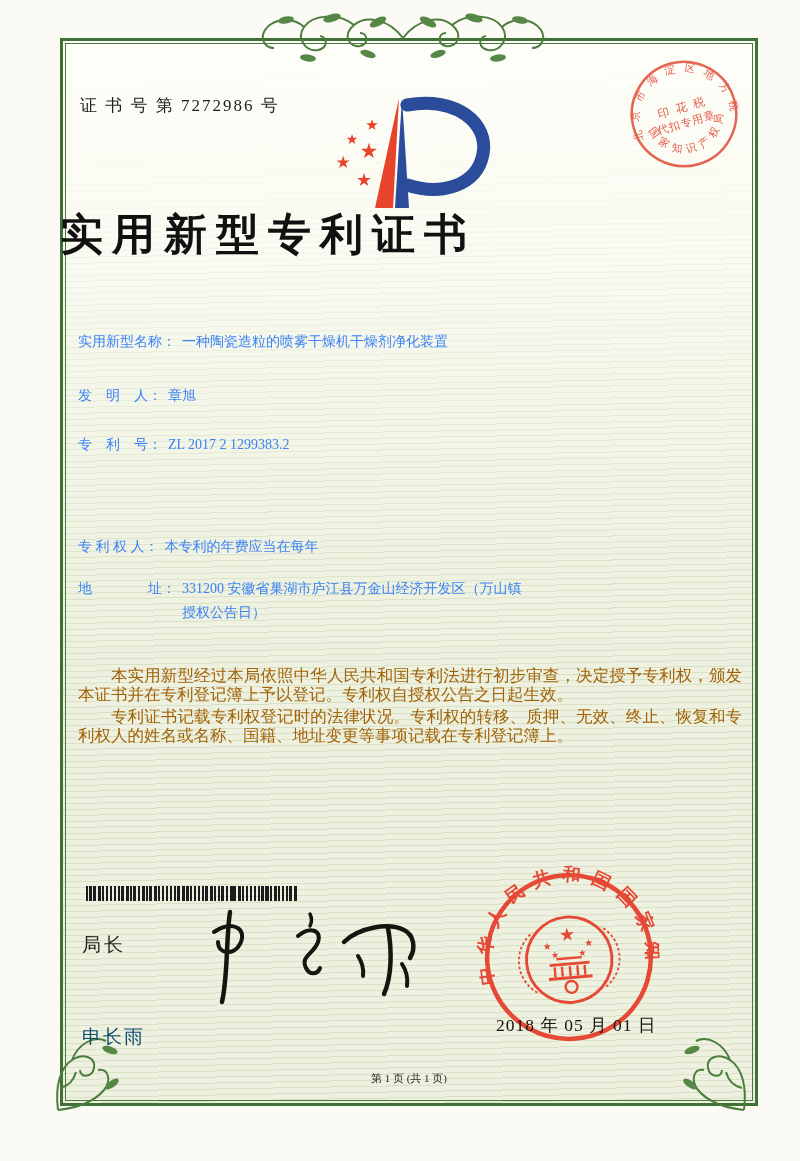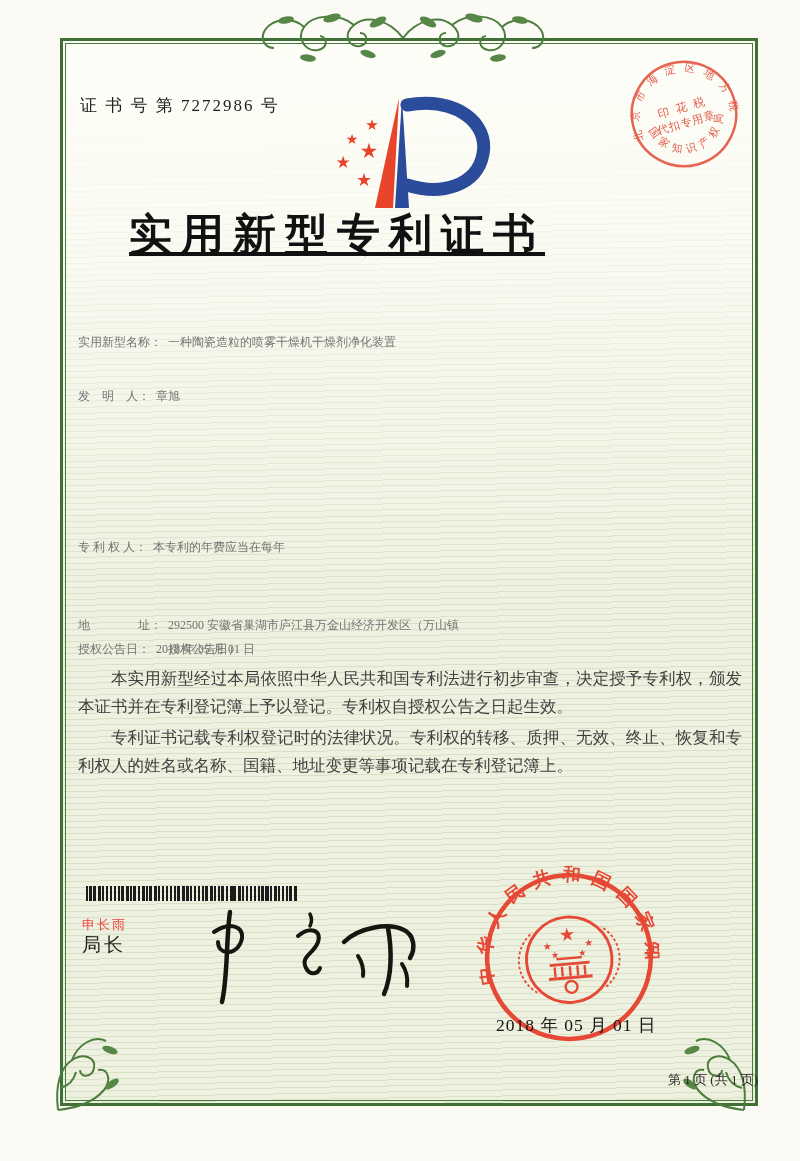--- a/index.html
+++ b/index.html
@@ -27,62 +27,62 @@
   }
 
   .flourish{position:absolute;pointer-events:none;}
   .flourish path{stroke:#4c7d3e;fill:none;stroke-width:2;}
   .flourish .leaf{fill:#578747;stroke:none;}
 
   
   .cert-no{position:absolute;left:80px;top:94px;font-size:17px;letter-spacing:2px;color:#1f1e1c;}
   .logo{position:absolute;left:303px;top:92px;width:212px;height:124px;}
   .title{
-    position:absolute;left:60px;top:206px;width:554px;text-align:center;
-    font-size:43px;font-weight:700;letter-spacing:9px;color:#111;text-decoration:underline;
-  }
-
-  
-  .frow{position:absolute;left:78px;font-size:12px;line-height:24px;color:#737373;white-space:nowrap;}
+    position:absolute;left:60px;top:206px;width:554px;
+    font-size:43px;font-weight:700;letter-spacing:9px;color:#111;
+  }
+
+  
+  .frow{position:absolute;left:78px;font-size:14px;line-height:24px;color:#3b82f6;white-space:nowrap;}
   .flabel{display:inline-block;}
   .fvalue{margin-left:6px;}
   .stack{display:inline-flex;flex-direction:column;vertical-align:top;white-space:normal;}
-  .r1{top:330px}.r2{top:384px}.r3{top:433px}.r4{top:485px}.r5{top:535px}.r6{top:613px}
+  .r1{top:330px}.r2{top:384px}.r3{top:433px}.r4{top:485px}.r5{top:535px}.r6{top:577px}
   .grant-left{top:637px;left:78px}
   .grant-right{top:637px;left:452px}
 
   
   .body-text{
     position:absolute;left:78px;top:666px;width:664px;
-    font-size:16.5px;line-height:28px;text-align:justify;color:#404040;font-family:Liberation Mono, monospace;
+    font-size:16.5px;line-height:19px;text-align:justify;color:#a16207;
   }
   .body-text p{margin:0 0 3px 0;text-indent:2em;}
 
   
   .barcode{
     position:absolute;left:86px;top:886px;width:212px;height:15px;
     background:
       repeating-linear-gradient(90deg,#1c1c1c 0 2px,transparent 2px 4px),
       repeating-linear-gradient(90deg,transparent 0 3px,#1c1c1c 3px 4px,transparent 4px 11px),
       repeating-linear-gradient(90deg,#1c1c1c 0 1px,transparent 1px 7px);
   }
 
   
   .director-title{position:absolute;left:82px;top:932px;font-size:19px;letter-spacing:3px;color:#1f1e1c;}
-  .director-name{position:absolute;left:82px;top:916px;font-size:13px;letter-spacing:2px;color:#ef4444;}
+  .director-name{position:absolute;left:82px;top:1024px;font-size:19px;letter-spacing:2px;color:#0c4a6e;}
   .signature{position:absolute;left:192px;top:898px;width:236px;height:118px;z-index:4;}
   .signature path{stroke:#17150f;fill:none;stroke-linecap:round;}
 
   
   .tax-stamp{position:absolute;left:626px;top:56px;width:116px;height:116px;opacity:.88;transform:rotate(-16deg);z-index:6;}
   .office-seal{position:absolute;left:478px;top:866px;width:182px;height:182px;opacity:.92;transform:rotate(-5deg);z-index:3;}
   .seal-date{position:absolute;left:496px;top:1013px;font-size:17.5px;letter-spacing:1px;color:#14130f;z-index:5;}
 
   
-  .page-footer{position:absolute;left:60px;top:1071px;width:698px;text-align:right;font-size:13px;color:#2a2926;}
+  .page-footer{position:absolute;left:60px;top:1071px;width:698px;text-align:center;font-size:11px;color:#2a2926;}
 </style>
 </head>
 <body>
 
 <div id="page">
 
   <div class="frame"></div>
 
   <svg class="flourish" style="left:248px;top:6px;" width="310" height="64" viewBox="0 0 310 64">
     <g>
@@ -157,33 +157,33 @@
   </svg>
 
   <div class="title">实用新型专利证书</div>
 
   <div class="frow r1">
     <span class="flabel">实用新型名称：</span><span class="fvalue">一种陶瓷造粒的喷雾干燥机干燥剂净化装置</span>
   </div>
   <div class="frow r2">
     <span class="flabel">发　明　人：</span><span class="fvalue">章旭</span>
   </div>
+  <div class="frow r3">
+    <span class="flabel">专　利　号：</span><span class="fvalue">ZL 2017 2 1299383.2</span>
+  </div>
   <div class="frow r5">
     <span class="flabel">专 利 权 人：</span><span class="fvalue">本专利的年费应当在每年</span>
   </div>
   <div class="frow r6">
     <span class="flabel">地　　　　址：</span><span class="fvalue stack">
-        <span>292500 安徽省巢湖市庐江县万金山经济开发区（万山镇</span>
+        <span>331200 安徽省巢湖市庐江县万金山经济开发区（万山镇</span>
         <span>授权公告日）</span>
       </span>
   </div>
 
-  <div class="frow grant-left">
-    <span class="flabel">授权公告日：</span><span class="fvalue">2018 年 05 月 01 日</span>
-  </div>
 
   <div class="body-text">
     <p>本实用新型经过本局依照中华人民共和国专利法进行初步审查，决定授予专利权，颁发本证书并在专利登记簿上予以登记。专利权自授权公告之日起生效。</p>
     <p>专利证书记载专利权登记时的法律状况。专利权的转移、质押、无效、终止、恢复和专利权人的姓名或名称、国籍、地址变更等事项记载在专利登记簿上。</p>
   </div>
 
   <div class="barcode"></div>
 
   <div class="director-title">局长</div>
   <div class="director-name">申长雨</div>

